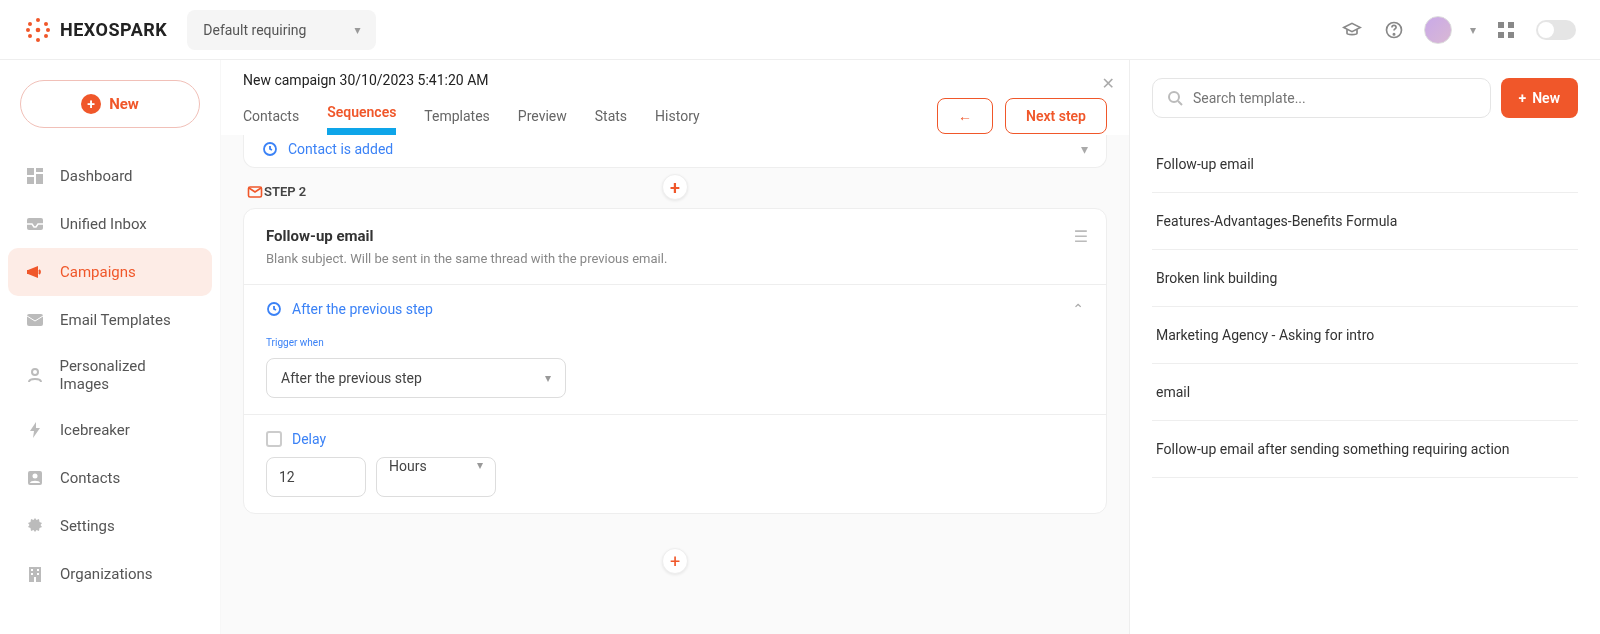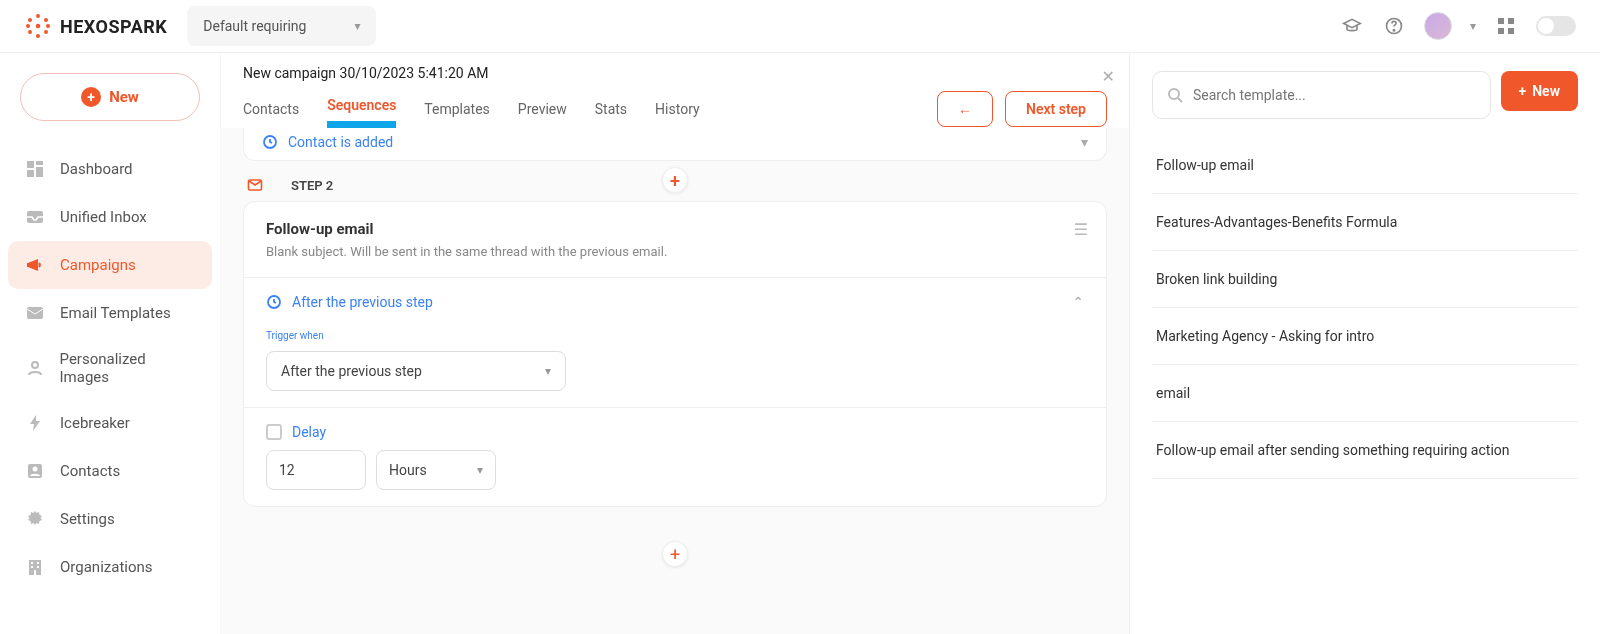--- a/index.html
+++ b/index.html
@@ -1,18 +1,18 @@
 <!DOCTYPE html>
 <html><head>
 <meta charset="utf-8">
 <style>
 *{box-sizing:border-box;margin:0;padding:0;font-family:-apple-system,BlinkMacSystemFont,"Segoe UI",Roboto,sans-serif}
 body{background:#fff;color:#333;overflow:hidden}
 .app{display:flex;flex-direction:column;height:634px;width:1600px}
-.topbar{height:53px;display:flex;align-items:center;padding:0 24px;border-bottom:1px solid #eee}
+.topbar{height:60px;display:flex;align-items:center;padding:0 24px;border-bottom:1px solid #eee}
 .logo{display:flex;align-items:center;gap:8px;font-weight:700;font-size:18px;letter-spacing:.5px;color:#222}
 .logo-mark{width:28px;height:28px;display:inline-flex;align-items:center;justify-content:center}
 .workspace-select{margin-left:20px;background:#f5f5f5;border-radius:8px;height:40px;display:flex;align-items:center;padding:0 16px;gap:48px;color:#555;font-size:14px}
 .chev{color:#999;font-size:12px}
 .topbar-right{margin-left:auto;display:flex;align-items:center;gap:18px}
 .top-icon{color:#888;display:inline-flex;align-items:center;justify-content:center;width:24px;height:24px}
 .avatar{width:28px;height:28px;border-radius:50%;background:linear-gradient(135deg,#c9a9e8,#d9b8d4);border:1px solid #ddd}
 .toggle{width:40px;height:20px;background:#e5e5e5;border-radius:10px;position:relative}
 .toggle::after{content:"";position:absolute;left:2px;top:2px;width:16px;height:16px;background:#fff;border-radius:50%}
 .body{display:flex;flex:1;overflow:hidden}
@@ -30,43 +30,43 @@
 .tabrow{display:flex;align-items:center;gap:28px}
 .tab{font-size:14px;color:#666;padding:8px 0;cursor:pointer}
 .tab.active{color:#f0572a;border-bottom:7px solid #0ea5e9;font-weight:600}
 .tab-actions{margin-left:auto;display:flex;gap:12px}
 .btn-outline{border:1.5px solid #f0572a;background:#fff;color:#f0572a;border-radius:8px;height:36px;padding:0 20px;font-weight:600;font-size:14px;cursor:pointer;display:inline-flex;align-items:center;justify-content:center}
 .btn-arrow{width:56px}
 .close-x{position:absolute;top:14px;right:14px;color:#aaa;cursor:pointer;font-size:16px}
 .canvas{flex:1;overflow:auto;background:#fafafa;padding:0 22px 30px}
 .trigger-peek{display:flex;align-items:center;gap:10px;padding:6px 18px 10px;color:#3b82f6;font-size:14px;background:#fff;border:1px solid #eee;border-top:none;border-radius:0 0 12px 12px;margin-bottom:10px;position:relative}
 .trigger-peek .chev-d{margin-left:auto;color:#aaa}
-.step-label{display:flex;align-items:center;gap:28px;color:#444;font-size:13px;font-weight:600;padding:6px 4px 8px;position:relative}
+.step-label{display:flex;gap:1px;color:#444;font-size:13px;font-weight:600;padding:6px 4px 8px;position:relative}
 .mail-ico{color:#f0572a}
 .add-circle{position:absolute;left:50%;transform:translateX(-50%);width:26px;height:26px;background:#fff;border:1px solid #eee;border-radius:50%;display:flex;align-items:center;justify-content:center;color:#f0572a;font-size:18px;cursor:pointer;box-shadow:0 1px 3px rgba(0,0,0,.08)}
 .step-label .add-circle{top:-4px}
 .card{background:#fff;border:1px solid #eee;border-radius:12px;margin-bottom:20px}
 .card-head{padding:18px 22px;position:relative}
 .card-title{font-weight:700;font-size:15px;margin-bottom:6px}
 .card-sub{color:#888;font-size:13px}
 .card-menu{position:absolute;right:18px;top:18px;color:#bbb;cursor:pointer}
 .section{border-top:1px solid #eee;padding:16px 22px}
 .sec-row{display:flex;align-items:center;gap:10px;color:#3b82f6;font-size:14px}
 .sec-row .chev-d{margin-left:auto;color:#aaa}
 .sublabel{color:#3b82f6;font-size:10px;margin:4px 0 10px}
 .select{display:flex;align-items:center;justify-content:space-between;border:1px solid #ddd;border-radius:8px;height:40px;padding:0 14px;width:300px;color:#444;font-size:14px;background:#fff;cursor:pointer}
 .delay-row{display:flex;align-items:center;gap:10px;color:#3b82f6;font-size:14px;margin-bottom:10px}
 .checkbox{width:16px;height:16px;border:2px solid #ccc;border-radius:3px;background:#fff;cursor:pointer}
 .inputs{display:flex;gap:10px}
 .num-input{width:100px;height:40px;border:1px solid #ddd;border-radius:8px;padding:0 12px;font-size:14px;color:#444}
-.unit-select{width:120px;height:40px;border:1px solid #ddd;border-radius:8px;padding:0 12px;font-size:14px;color:#444;display:flex;align-items:center;justify-content:space-between;cursor:pointer;background:#fff}
+.unit-select{width:120px;height:40px;border:1px solid #ddd;border-radius:8px;padding:0 12px;font-size:14px;color:#444;display:flex;justify-content:space-between;cursor:pointer;background:#fff}
 .bottom-add{display:flex;justify-content:center;padding:14px 0}
 .right{width:470px;display:flex;flex-direction:column;background:#fff;padding:18px 22px}
 .right-top{display:flex;gap:10px;margin-bottom:18px}
-.search{flex:1;display:flex;align-items:center;gap:10px;border:1px solid #e5e5e5;border-radius:10px;height:48px;padding:0 14px;color:#aaa}
+.search{flex:1;display:flex;align-items:center;gap:10px;border:1px solid #e5e5e5;border-radius:10px;height:40px;padding:0 14px;color:#aaa}
 .search input{border:none;outline:none;font-size:14px;flex:1;color:#333;background:transparent}
 .new-tpl{background:#f0572a;color:#fff;border:none;border-radius:8px;height:40px;padding:0 18px;font-weight:600;font-size:14px;display:flex;align-items:center;gap:6px;cursor:pointer}
 .tpl-list{display:flex;flex-direction:column}
 .tpl-item{padding:20px 4px;border-bottom:1px solid #eee;font-size:14px;color:#333;cursor:pointer}
 svg{display:block}
 </style>
 </head>
 <body>
 
 <div class="app">

